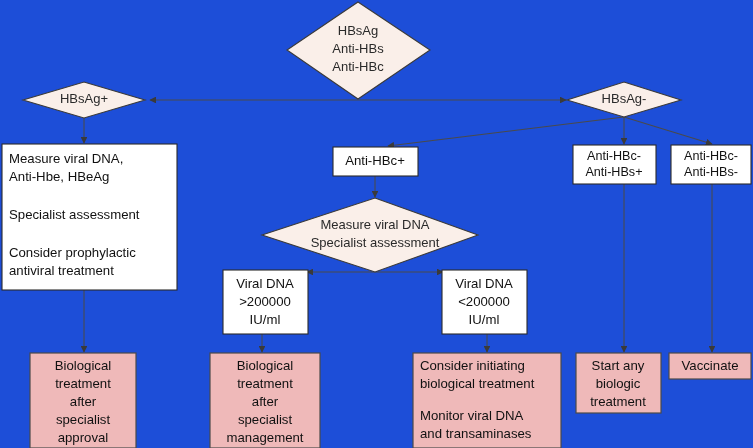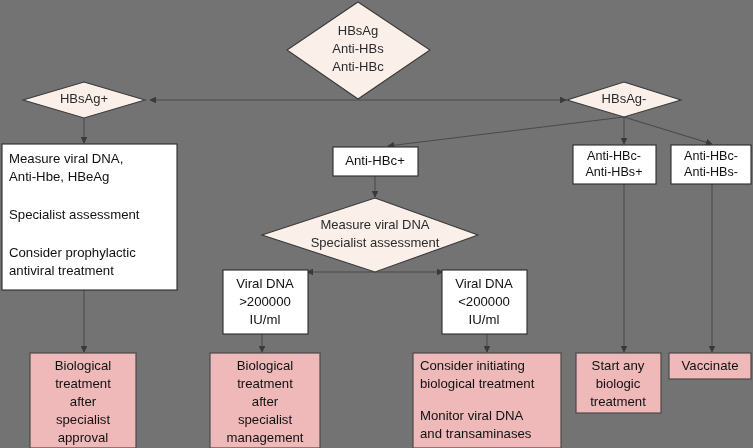--- a/index.html
+++ b/index.html
@@ -4,21 +4,21 @@
 <style>
   html, body {
     margin: 0;
     padding: 0;
     background: #ffffff;
   }
   #chart-root {
     position: relative;
     width: 753px;
     height: 448px;
-    background: #737373;
+    background: #1d4ed8;
     font-family: "Liberation Sans", sans-serif;
     overflow: hidden;
   }
   svg#flow {
     position: absolute;
     left: 0;
     top: 0;
     width: 753px;
     height: 448px;
   }

